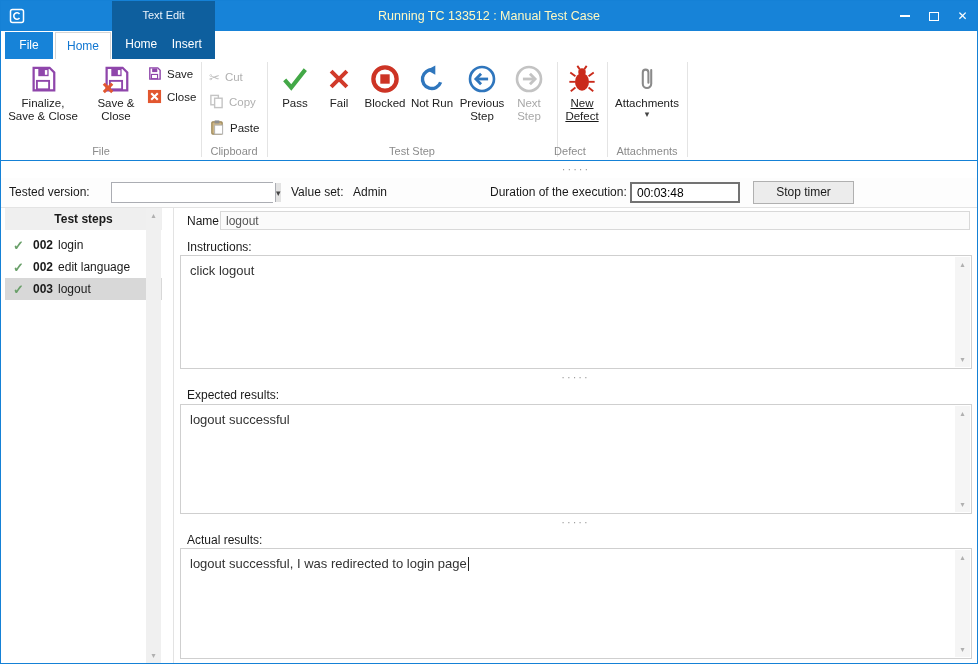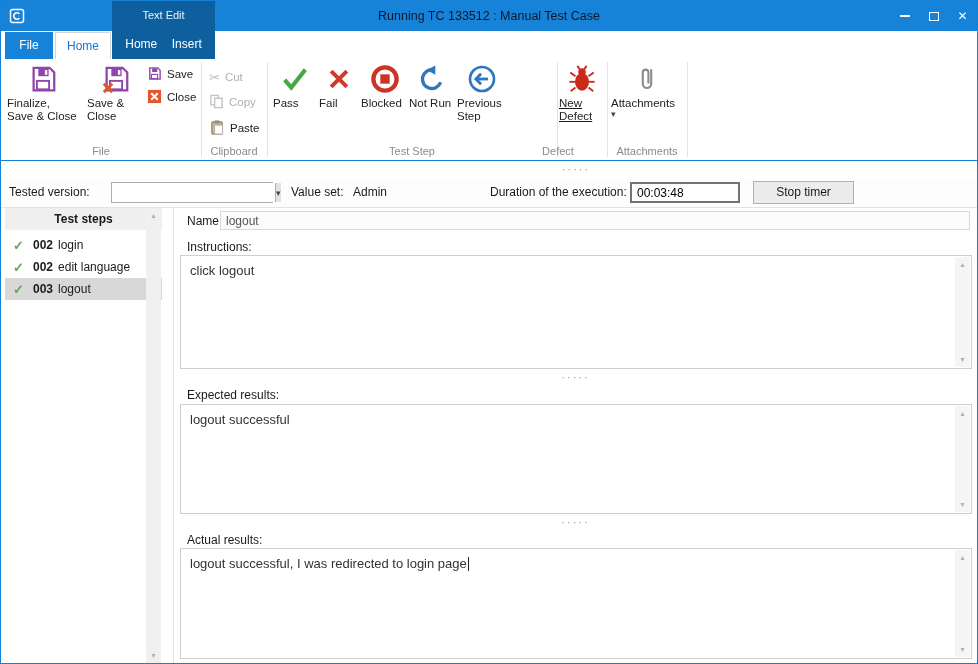--- a/index.html
+++ b/index.html
@@ -4,21 +4,21 @@
 <style>
   * { box-sizing: border-box; margin: 0; padding: 0; }
   body { margin: 0; font-family: "Liberation Sans", sans-serif; background: #fff; }
   .window { position: relative; width: 978px; height: 664px; background: #fff;
             border: 1px solid #1581d6; overflow: hidden; font-size: 12px; color: #1a1a1a; }
 
   
   .titlebar { position: absolute; left: 0; top: 0; width: 100%; height: 30px; background: #1783d8; }
   .app-icon { position: absolute; left: 8px; top: 7px; width: 16px; height: 16px; }
   .title-text { position: absolute; left: 0; top: 0; width: 100%; height: 30px; line-height: 30px;
-                text-align: center; color: #0f172a; font-size: 12.5px; }
+                text-align: center; color: #fef9c3; font-size: 12.5px; }
   .win-controls { position: absolute; right: 0; top: 0; height: 30px; display: flex; }
   .win-btn { width: 29px; height: 30px; display: flex; align-items: center; justify-content: center;
              color: #fff; font-size: 12px; cursor: default; }
   .min-glyph { display: inline-block; width: 10px; height: 2px; background: #fff; }
   .max-glyph { display: inline-block; width: 10px; height: 9px; border: 1.4px solid #fff; }
 
   
   .ctx-strip { position: absolute; left: 111px; top: 0; width: 103px; height: 58px; background: #0e5f9e; }
   .ctx-title { height: 28px; line-height: 28px; text-align: center; color: #eaf3fb; font-size: 11px; }
   .ctx-tabs { height: 30px; display: flex; align-items: center; justify-content: space-around; padding: 0 6px; }
@@ -28,21 +28,21 @@
   .tab { position: absolute; top: 31px; height: 27px; text-align: center; line-height: 27px; cursor: default; }
   .file-tab { left: 4px; width: 48px; background: #1783d8; color: #fff; }
   .home-tab { left: 54px; width: 56px; background: #fff; color: #1177d2;
               border: 1px solid #d5d5d5; border-bottom: none; height: 28px; line-height: 26px; }
 
   
   .ribbon { position: absolute; left: 0; top: 58px; width: 100%; height: 102px; background: #fff;
             border-bottom: 1px solid #1581d6; }
   .grp-sep { position: absolute; top: 3px; width: 1px; height: 95px; background: #e4e4e4; }
   .grp-label { position: absolute; top: 86px; height: 14px; font-size: 11px; color: #8b8b8b; text-align: center; }
-  .big-btn { position: absolute; top: 2px; height: 84px; text-align: left; cursor: default; }
+  .big-btn { position: absolute; top: 2px; height: 84px; text-align: center; cursor: default; }
   .bicon { height: 36px; display: flex; align-items: center; justify-content: center; }
   .blabel { font-size: 11.5px; line-height: 13px; color: #222; }
   .blabel.dis { color: #a8a8a8; }
   .sm-btn { position: absolute; height: 20px; display: flex; align-items: center; gap: 5px;
             font-size: 11.5px; color: #222; cursor: default; }
   .sm-btn .slabel.dis { color: #b0b0b0; }
   .drop-arrow { font-size: 9px; color: #444; line-height: 8px; }
 
   
   .splitter { position: absolute; text-align: center; color: #9a9a9a; font-size: 11px;
@@ -249,20 +249,30 @@
     <div class="big-btn" style="left:408px;width:46px;">
       <div class="bicon">
         <svg width="30" height="30" viewBox="0 0 32 32">
           <path d="M25.2 19.5 A10 10 0 1 1 17 6.2" fill="none" stroke="#2f76bd" stroke-width="3.6"></path>
           <polygon points="19.5,1.5 19.5,11.5 10.5,6.3" fill="#2f76bd"></polygon>
         </svg>
       </div>
       <div class="blabel">Not Run</div>
     </div>
 
+    <div class="big-btn" style="left:506px;width:44px;">
+      <div class="bicon">
+        <svg width="30" height="30" viewBox="0 0 32 32">
+          <circle cx="16" cy="16" r="12.8" fill="none" stroke="#c3c3c3" stroke-width="2.8"></circle>
+          <path d="M9.5 16 H21" stroke="#c3c3c3" stroke-width="3" fill="none"></path>
+          <path d="M17 10.5 L22.5 16 L17 21.5" fill="none" stroke="#c3c3c3" stroke-width="3"></path>
+        </svg>
+      </div>
+      <div class="blabel dis">Next Step</div>
+    </div>
 
     <div class="grp-label" style="left:266px;width:290px;">Test Step</div>
     <div class="grp-sep" style="left:556px;"></div>
 
     <div class="big-btn" style="left:558px;width:46px;text-decoration:underline;">
       <div class="bicon">
         <svg width="30" height="30" viewBox="0 0 32 32">
           <g stroke="#ca2a1a" stroke-width="2" fill="none">
             <path d="M9 13 L3.5 9"></path>
               <path d="M8.5 19 H2.5"></path>
@@ -272,21 +282,21 @@
               <path d="M23 25 L28 29"></path>
             <path d="M13.5 5.5 L11 2"></path>
               <path d="M18.5 5.5 L21 2"></path>
           </g>
           <circle cx="16" cy="8.5" r="4" fill="#ca2a1a"></circle>
           <ellipse cx="16" cy="19" rx="7.5" ry="9.5" fill="#ca2a1a"></ellipse>
         </svg>
       </div>
       <div class="blabel">New Defect</div>
     </div>
-    <div class="grp-label" style="left:532px;width:50px;">Defect</div>
+    <div class="grp-label" style="left:544px;width:50px;">Defect</div>
     <div class="grp-sep" style="left:606px;"></div>
 
     <div class="big-btn" style="left:610px;width:72px;">
       <div class="bicon">
         <svg width="30" height="30" viewBox="0 0 32 32">
           <path d="M20.5 6.5 V21 a4.5 4.5 0 0 1 -9 0 V9 a3 3 0 0 1 6 0 V20" fill="none" stroke="#8a8a8a" stroke-width="2.2" stroke-linecap="round"></path>
         </svg>
       </div>
       <div class="blabel">Attachments</div>
       <div class="drop-arrow">▾</div>

